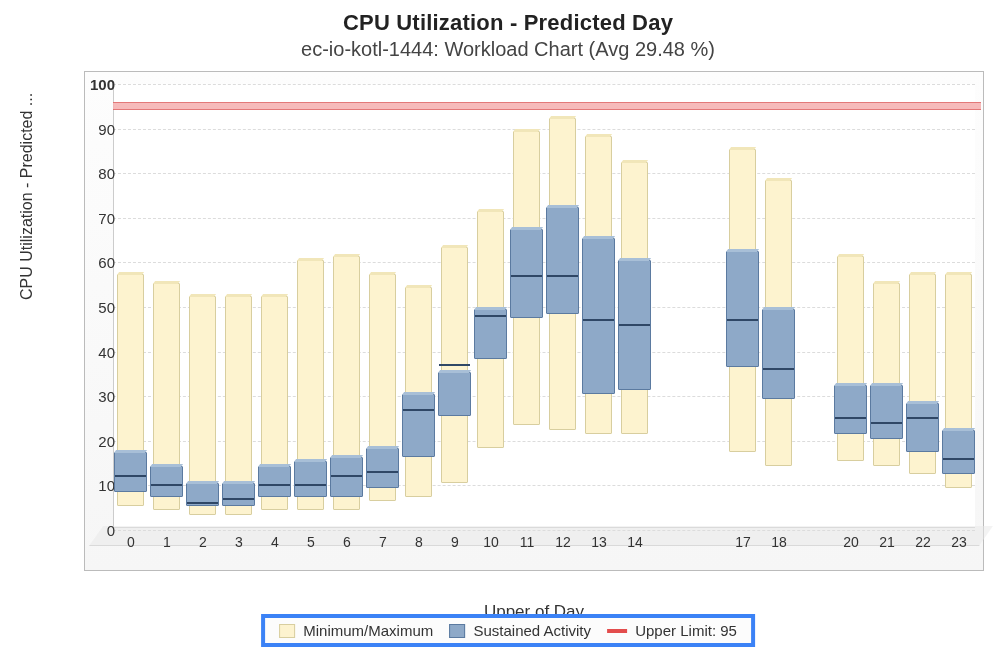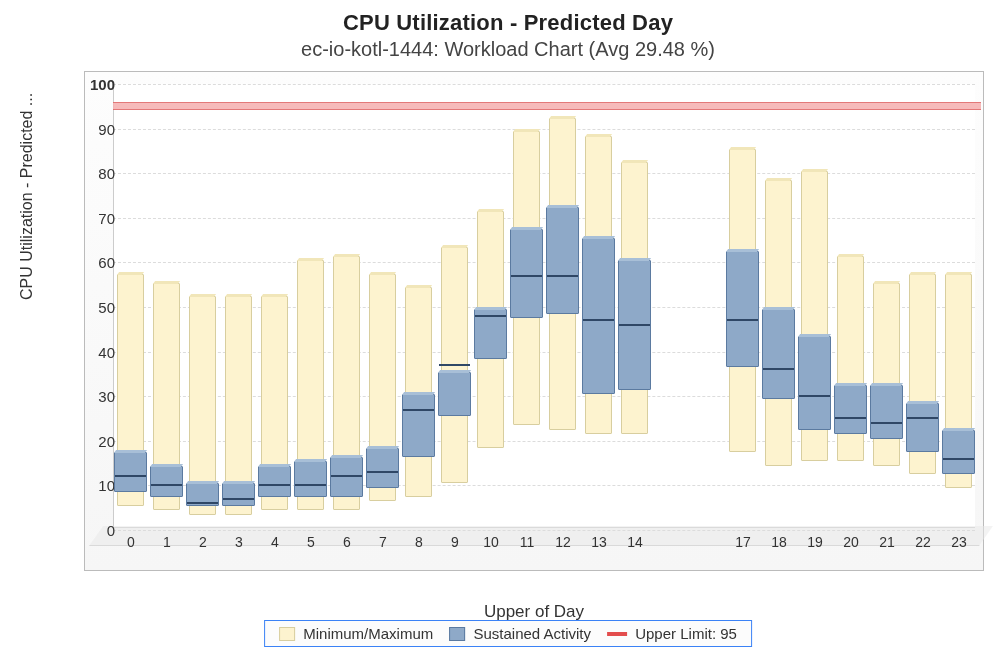--- a/index.html
+++ b/index.html
@@ -154,21 +154,21 @@
     border-top: 1px solid #e06a6a;
     border-bottom: 1px solid #e06a6a;
     z-index: 5;
     opacity: 0.9;
   }
   .legend {
     position: absolute;
     bottom: 8px;
     left: 50%;
     transform: translateX(-50%);
-    border: 1px solid #3b82f6;
+    border: 4px solid #3b82f6;
     background: #fcfcfc;
     padding: 4px 14px;
     font-size: 15px;
     color: #333;
     display: flex;
     gap: 16px;
     align-items: center;
   }
   .swatch {
     display:inline-block; width:16px; height:14px;
@@ -328,27 +328,20 @@
           </div>
           <div class="xtext">17</div>
         </div>
         <div class="hourcol" style="left: 649px; height: 446px;">
           <div class="mmbar" style="top: 98.12px; height: 285.44px;"></div>
           <div class="susbar" style="top: 227.46px; height: 89.2px;">
             <div class="susmed" style="top: 57.98px;"></div>
           </div>
           <div class="xtext">18</div>
         </div>
-        <div class="hourcol" style="left: 685px; height: 446px;">
-          <div class="mmbar" style="top: 89.2px; height: 289.9px;"></div>
-          <div class="susbar" style="top: 254.22px; height: 93.66px;">
-            <div class="susmed" style="top: 57.98px;"></div>
-          </div>
-          <div class="xtext">19</div>
-        </div>
         <div class="hourcol" style="left: 721px; height: 446px;">
           <div class="mmbar" style="top: 173.94px; height: 205.16px;"></div>
           <div class="susbar" style="top: 303.28px; height: 49.06px;">
             <div class="susmed" style="top: 31.22px;"></div>
           </div>
           <div class="xtext">20</div>
         </div>
         <div class="hourcol" style="left: 757px; height: 446px;">
           <div class="mmbar" style="top: 200.7px; height: 182.86px;"></div>
           <div class="susbar" style="top: 303.28px; height: 53.52px;">

